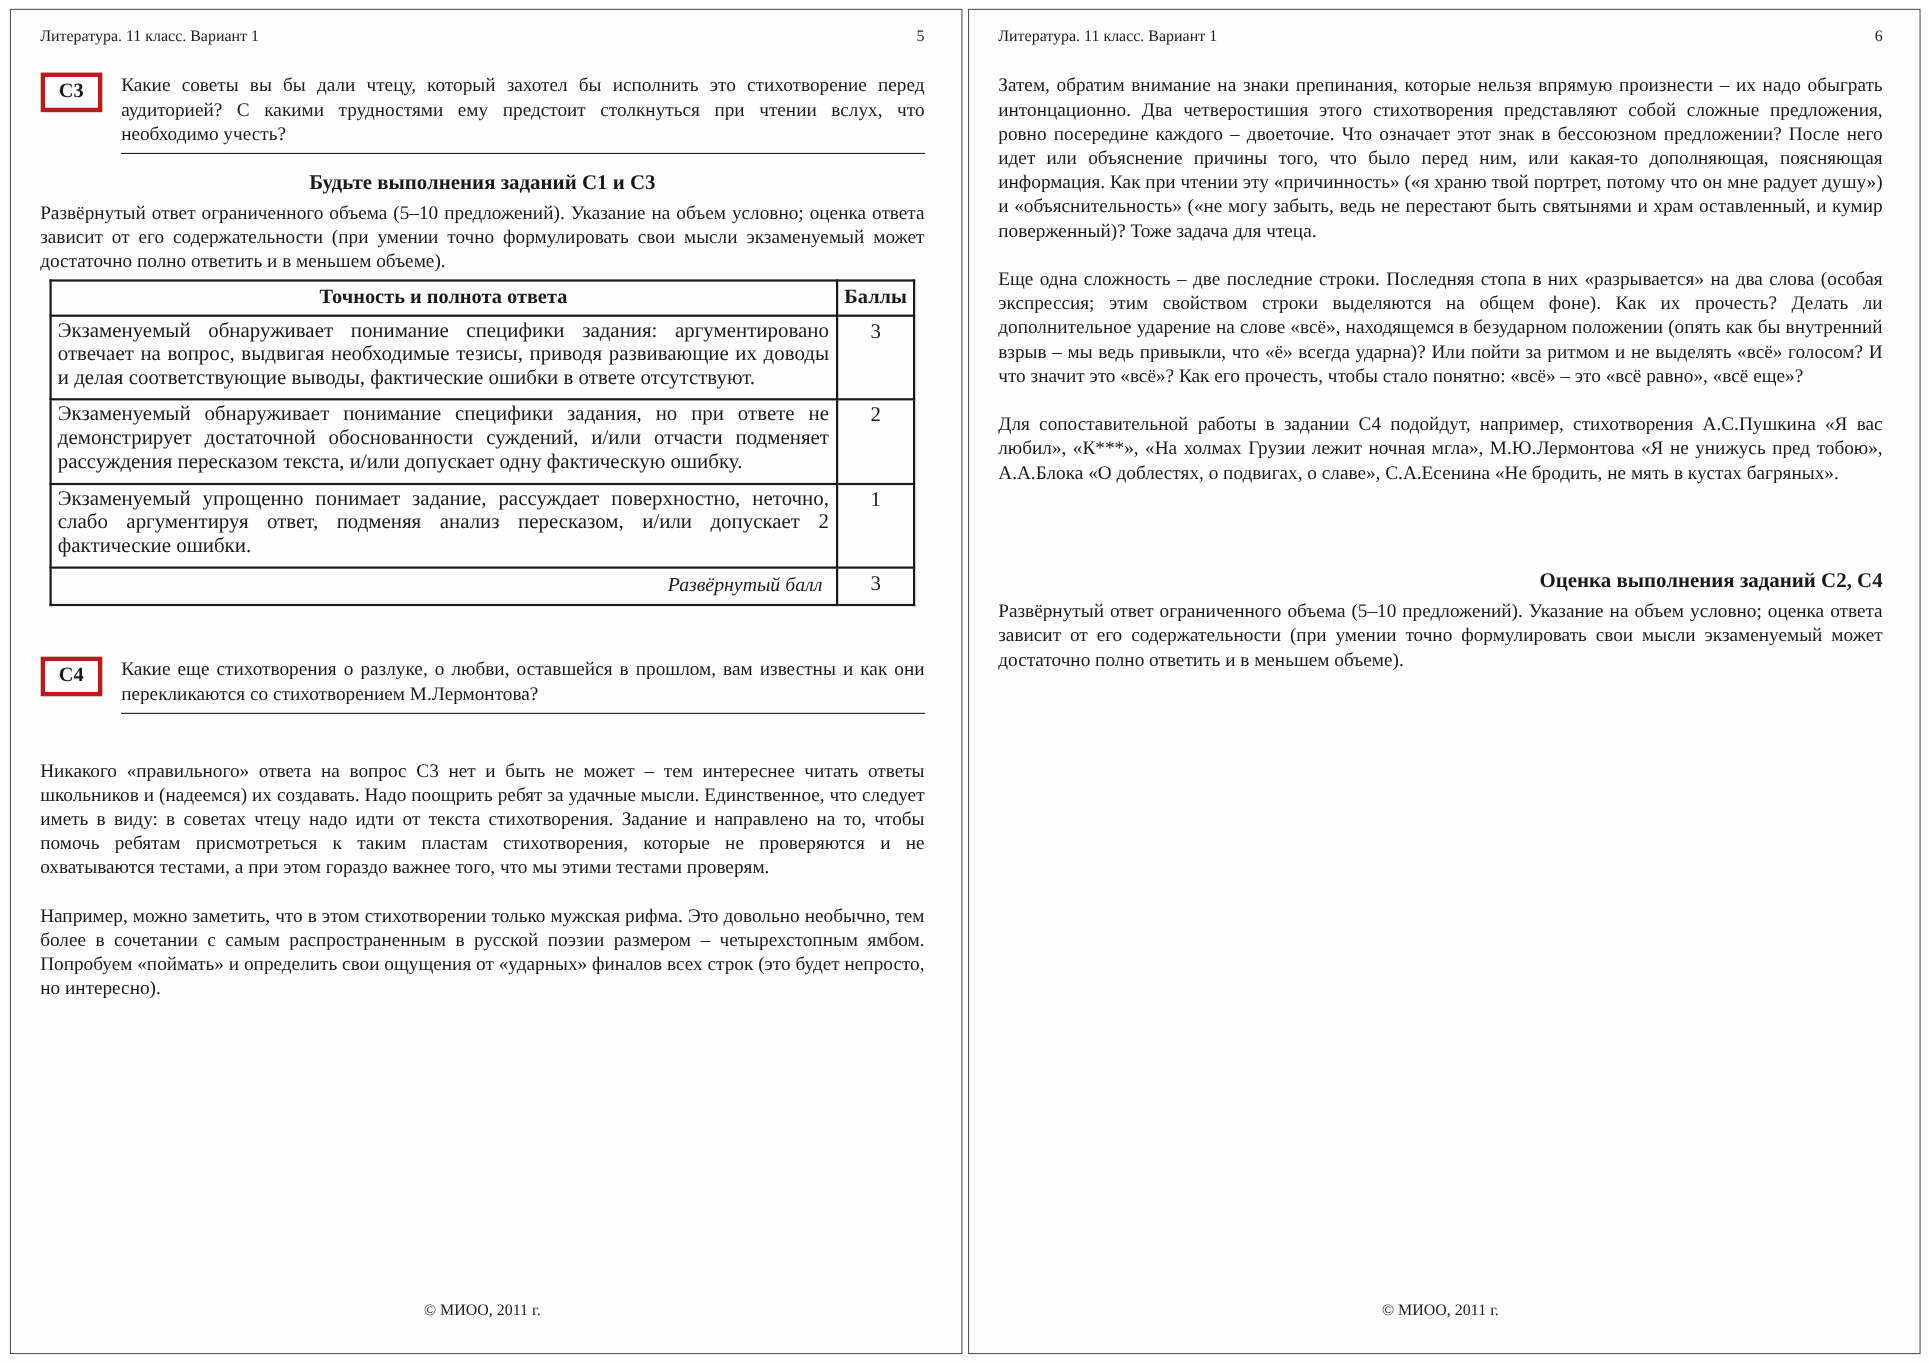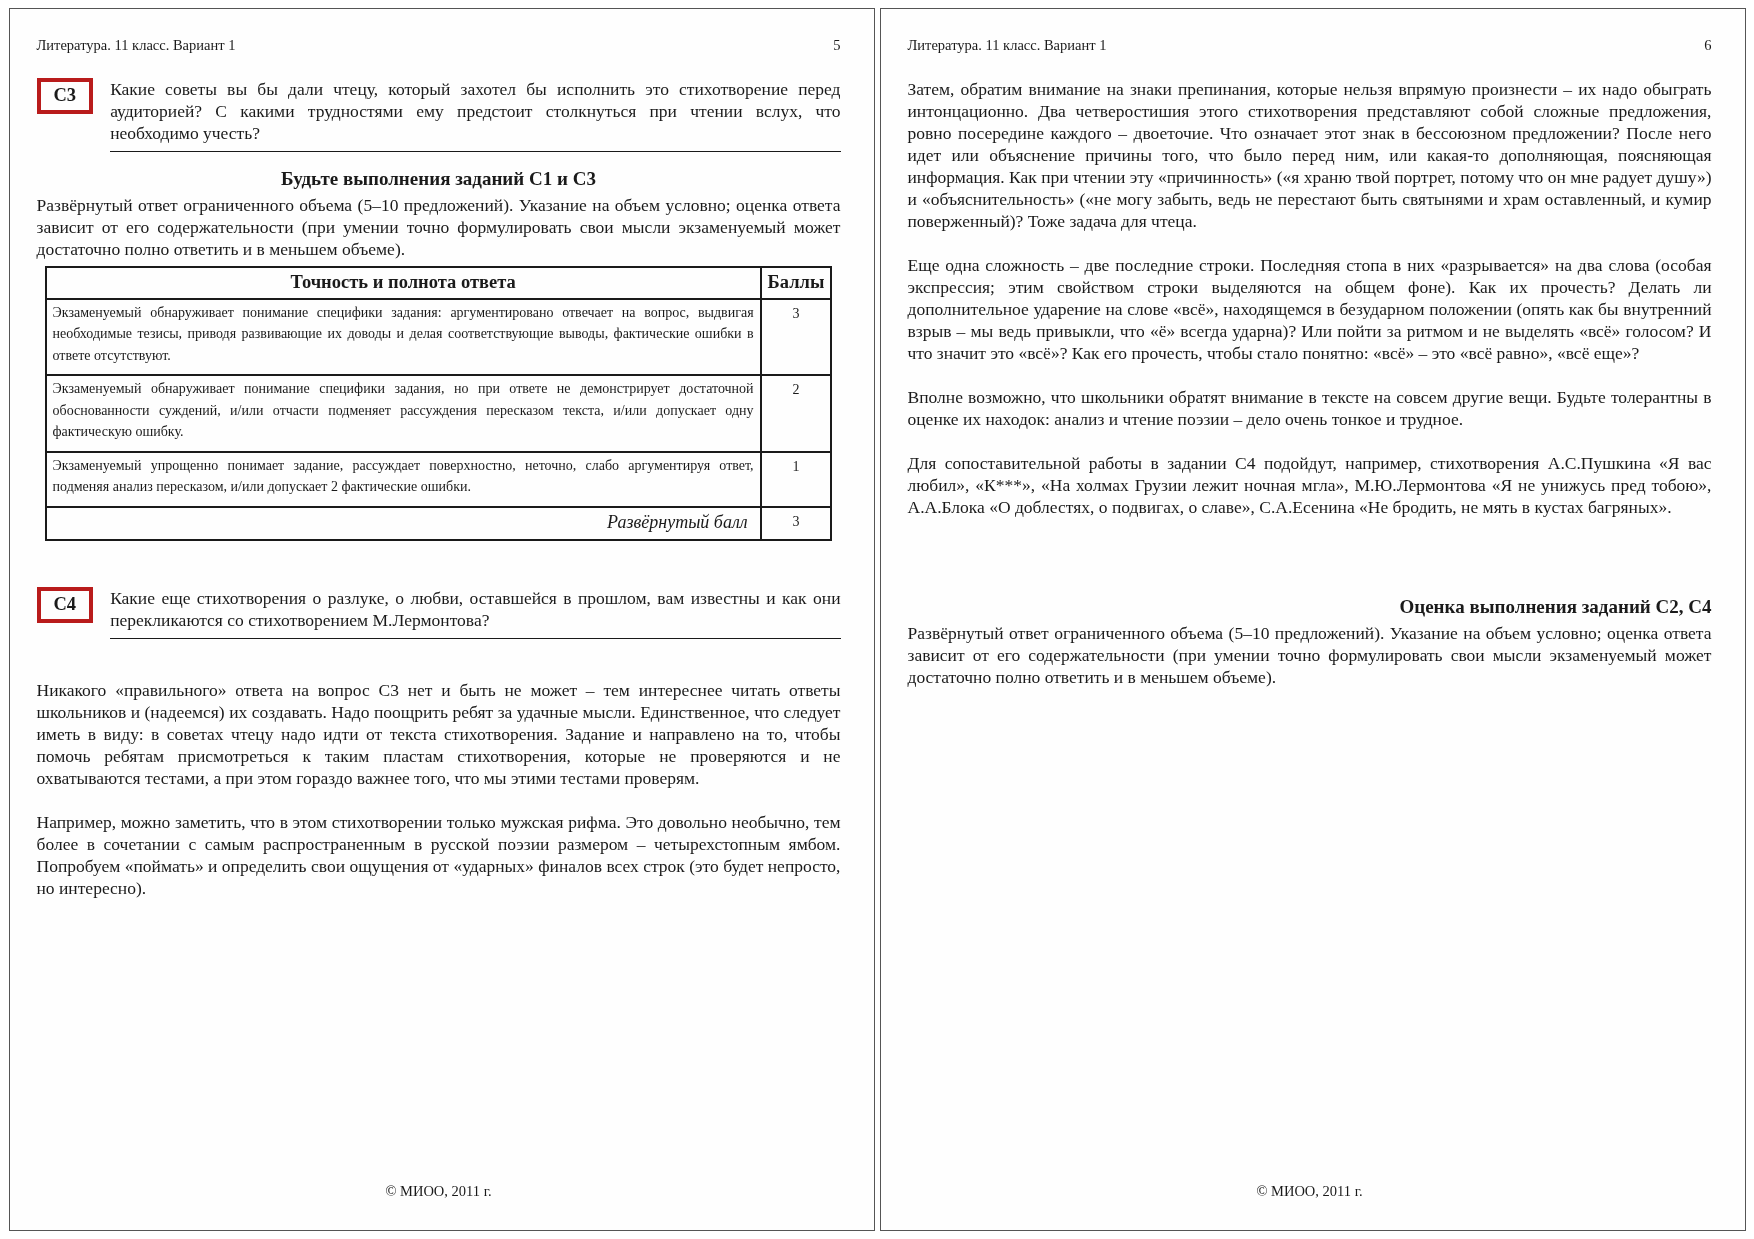--- a/index.html
+++ b/index.html
@@ -13,21 +13,21 @@
   .spread {
     position: absolute; inset: 0;
     display: flex; justify-content: center; gap: 5px;
     padding: 8px 8px;
     background: #ffffff;
   }
   .page {
     width: 866px; height: 1223px;
     border: 1px solid #555;
     background: #fefefe;
-    padding: 28px 33px 26px 27px;
+    padding: 16px 33px 26px 27px;
     display: flex; flex-direction: column;
     overflow: hidden;
   }
   .page-header {
     display: flex; justify-content: space-between; align-items: baseline;
     font-size: 14.5px;
     margin-bottom: 24px;
   }
   .task-block { display: flex; gap: 17px; margin-bottom: 14px; }
   .task-label {
@@ -54,21 +54,21 @@
     margin-bottom: 22px;
   }
   .para.tight { margin-bottom: 4px; }
   table.criteria {
     border-collapse: collapse;
     width: 98%;
     margin: 2px auto 32px;
   }
   table.criteria td, table.criteria th {
     border: 2px solid #1a1a1a;
-    font-size: 14px; line-height: 21.5px;
+    font-size: 19px; line-height: 21.5px;
     vertical-align: top;
   }
   table.criteria th {
     font-size: 18.5px;
     padding: 4px 6px;
     text-align: center;
   }
   table.criteria td.crit { padding: 2px 6px 8px; text-align: justify; }
   table.criteria td.score { width: 66px; text-align: center; padding-top: 3px; }
   table.criteria td.maxlabel {
@@ -142,21 +142,20 @@
   </div>
 
   <div class="page">
     <div class="page-header">
       <span>Литература. 11 класс. Вариант 1</span>
       <span>6</span>
     </div>
 
     <div class="para">Затем, обратим внимание на знаки препинания, которые нельзя впрямую произнести – их надо обыграть интонцационно. Два четверостишия этого стихотворения представляют собой сложные предложения, ровно посередине каждого – двоеточие. Что означает этот знак в бессоюзном предложении? После него идет или объяснение причины того, что было перед ним, или какая-то дополняющая, поясняющая информация. Как при чтении эту «причинность» («я храню твой портрет, потому что он мне радует душу») и «объяснительность» («не могу забыть, ведь не перестают быть святынями и храм оставленный, и кумир поверженный)? Тоже задача для чтеца.</div>
     <div class="para">Еще одна сложность – две последние строки. Последняя стопа в них «разрывается» на два слова (особая экспрессия; этим свойством строки выделяются на общем фоне). Как их прочесть? Делать ли дополнительное ударение на слове «всё», находящемся в безударном положении (опять как бы внутренний взрыв – мы ведь привыкли, что «ё» всегда ударна)? Или пойти за ритмом и не выделять «всё» голосом? И что значит это «всё»? Как его прочесть, чтобы стало понятно: «всё» – это «всё равно», «всё еще»?</div>
-    <div class="para">Вполне возможно, что школьники обратят внимание в тексте на совсем другие вещи. Будьте толерантны в оценке их находок: анализ и чтение поэзии – дело очень тонкое и трудное.</div>
     <div class="para">Для сопоставительной работы в задании С4 подойдут, например, стихотворения А.С.Пушкина «Я вас любил», «К***», «На холмах Грузии лежит ночная мгла», М.Ю.Лермонтова «Я не унижусь пред тобою», А.А.Блока «О доблестях, о подвигах, о славе», С.А.Есенина «Не бродить, не мять в кустах багряных».</div>
 
     <div class="section-heading heading-gap">Оценка выполнения заданий С2, С4</div>
 
     <div class="para">Развёрнутый ответ ограниченного объема (5–10 предложений). Указание на объем условно; оценка ответа зависит от его содержательности (при умении точно формулировать свои мысли экзаменуемый может достаточно полно ответить и в меньшем объеме).</div>
 
     <div class="page-footer">© МИОО, 2011 г.</div>
   </div>
 
 </div>

